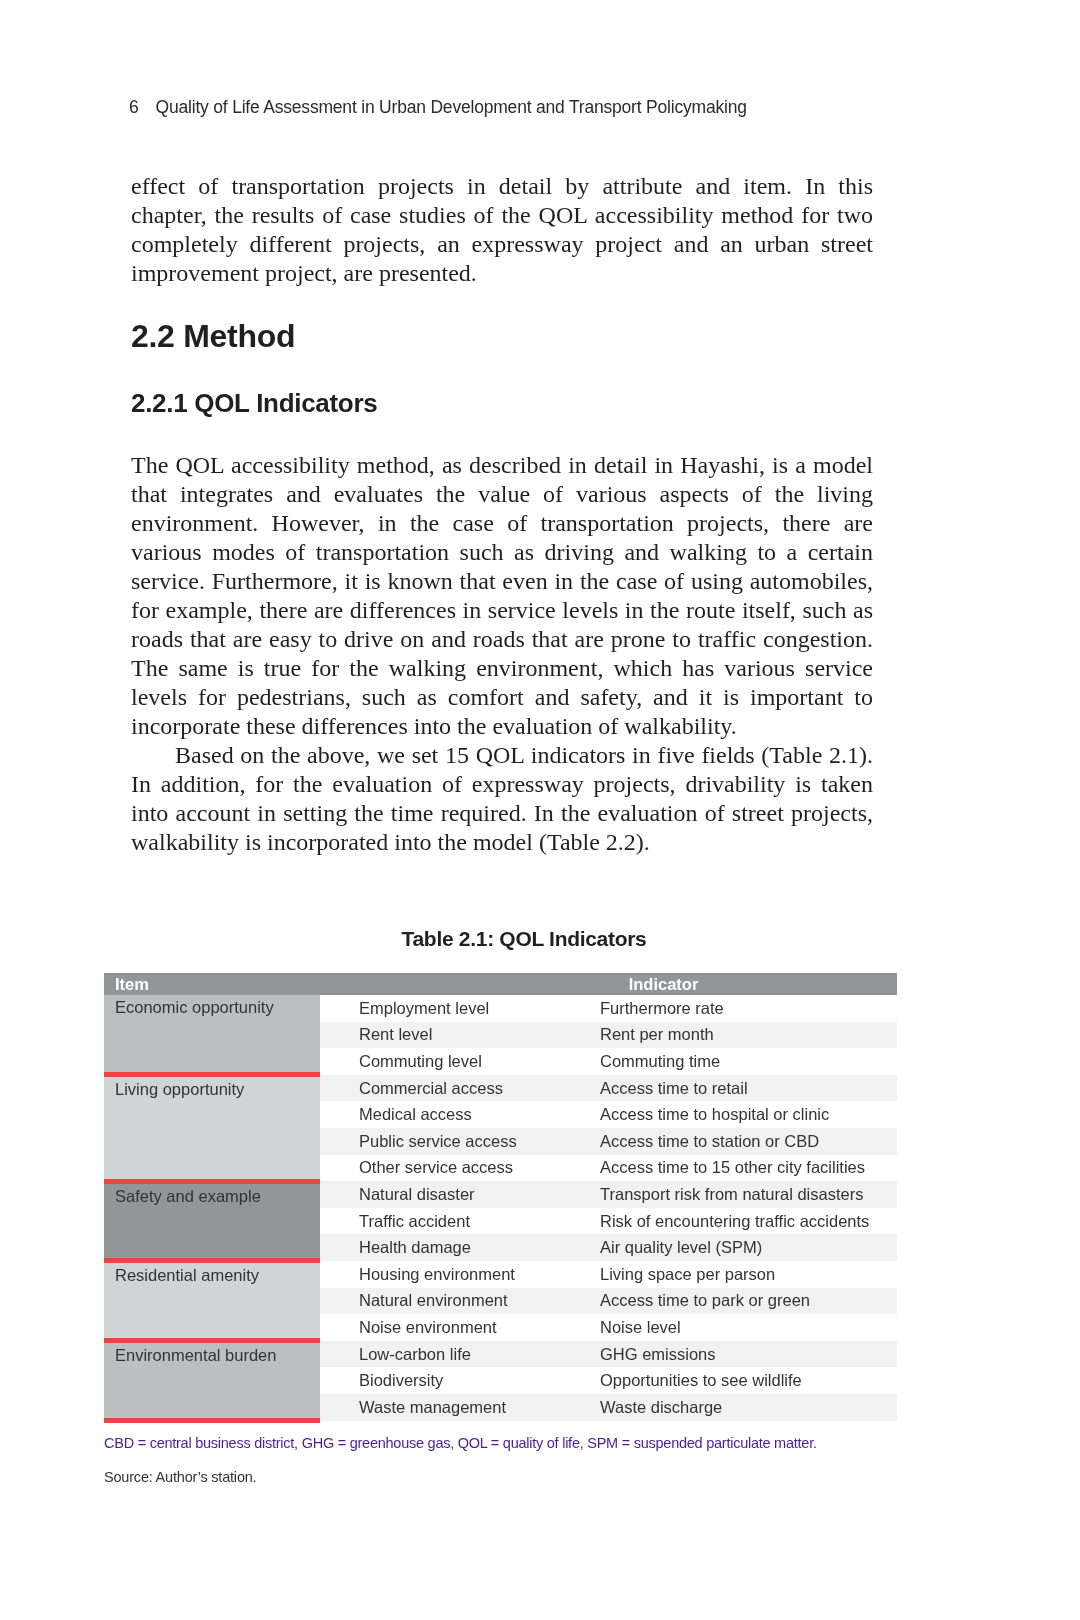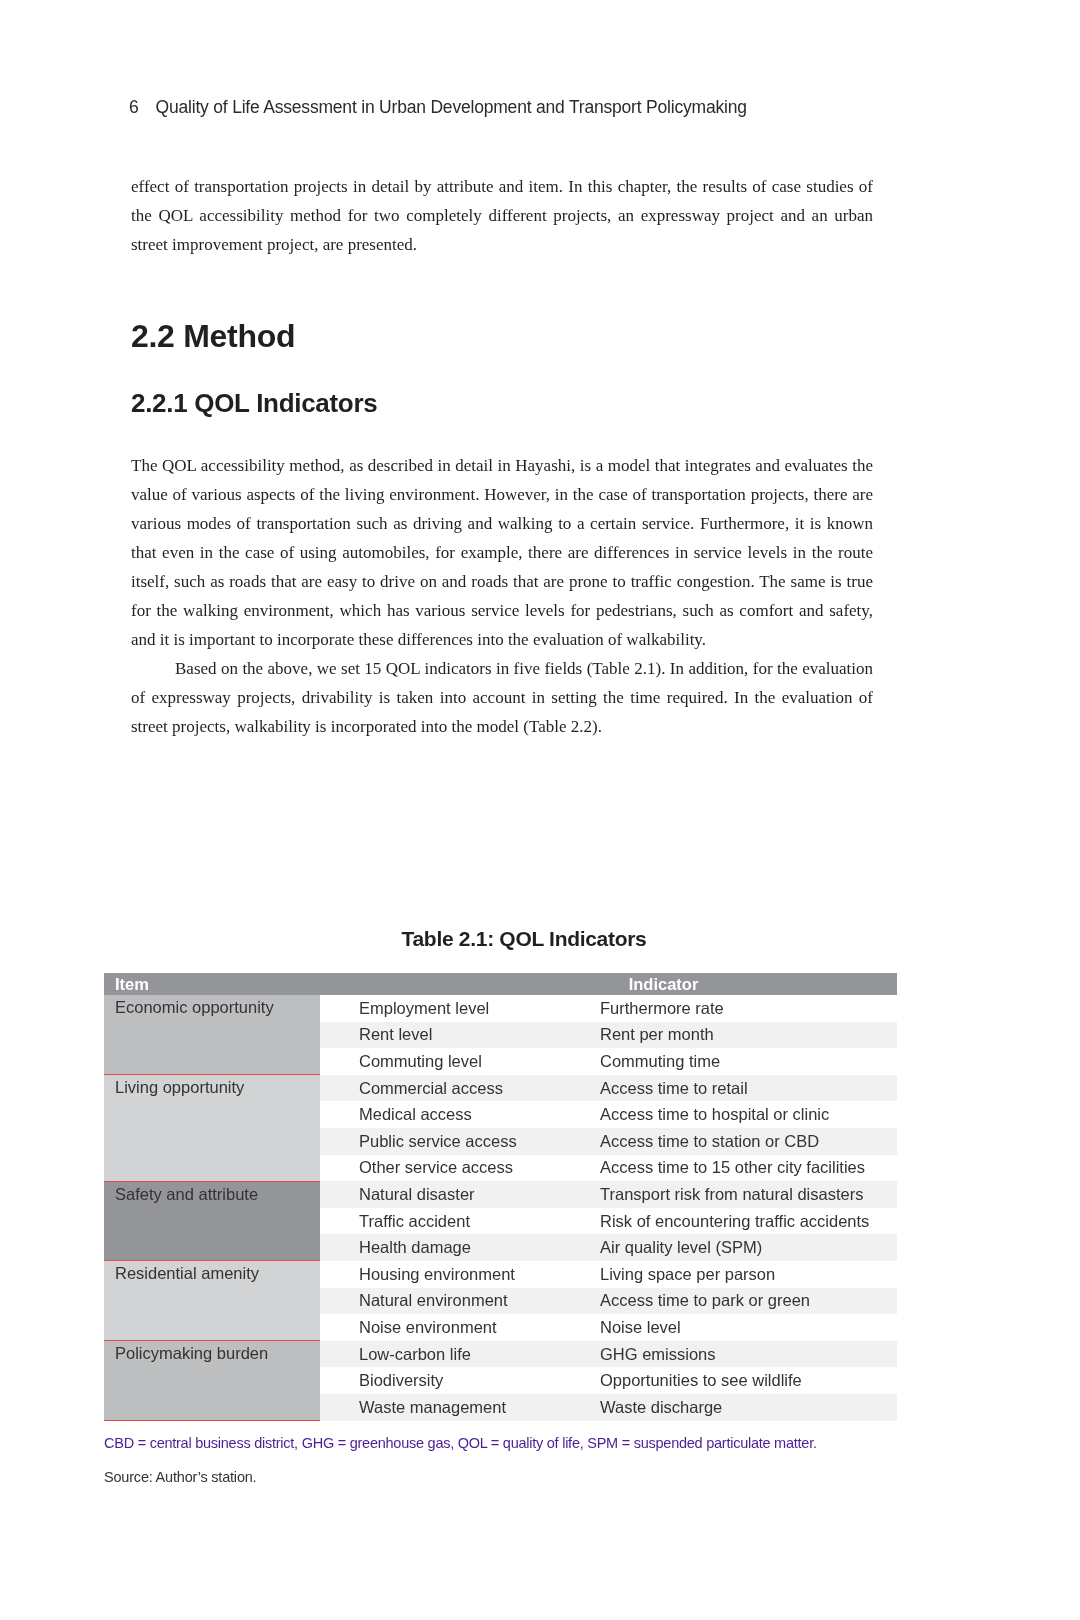--- a/index.html
+++ b/index.html
@@ -5,21 +5,21 @@
   html, body { margin: 0; padding: 0; background: #ffffff; }
   body { width: 1080px; height: 1620px; position: relative; overflow: hidden; color: #231f20; }
   .running-head {
     position: absolute; left: 129px; top: 97px;
     font-family: "Liberation Sans", sans-serif; font-size: 17.5px; color: #2b2b2b;
     letter-spacing: -0.2px; white-space: nowrap;
   }
   .running-head .pgnum { margin-right: 17px; }
   .body-text {
     position: absolute; left: 131px; width: 742px;
-    font-family: "Liberation Serif", serif; font-size: 17px; line-height: 29px; color: #231f20;
+    font-family: "Liberation Serif", serif; font-size: 24px; line-height: 29px; color: #231f20;
     text-align: justify;
   }
   .body-text p { margin: 0; text-align: justify; text-align-last: left; }
   .body-text p.indent { text-indent: 44px; }
   #para1 { top: 172px; }
   .h2 {
     position: absolute; left: 131px; top: 318px;
     font-family: "Liberation Sans", sans-serif; font-weight: bold; font-size: 32px; color: #231f20;
     letter-spacing: -0.3px;
   }
@@ -43,21 +43,21 @@
   table.qol col.c1 { width: 216px; }
   table.qol col.c2 { width: 280px; }
   table.qol col.c3 { width: 297px; }
   table.qol th {
     background: #939598; color: #ffffff; font-weight: bold; height: 22px; padding: 0;
     font-size: 16.5px; text-align: left;
   }
   table.qol th.item-h { padding-left: 11px; }
   table.qol th.ind-h { text-align: center; padding-left: 110px; }
   table.qol td { height: 26.6px; padding: 0; vertical-align: middle; white-space: nowrap; }
-  table.qol td.group { vertical-align: top; padding-left: 11px; padding-top: 3px; border-bottom: 1px solid #ef4444; }
+  table.qol td.group { vertical-align: top; padding-left: 11px; padding-top: 3px; border-bottom: 5px solid #ef4444; }
   table.qol td.group.light { background: #d1d3d4; }
   table.qol td.group.mid { background: #bcbec0; }
   table.qol td.group.dark { background: #939598; }
   table.qol td.ind { padding-left: 39px; }
   table.qol td.meas { padding-left: 0; }
   table.qol tr.odd td.ind, table.qol tr.odd td.meas { background: #ffffff; }
   table.qol tr.even td.ind, table.qol tr.even td.meas { background: #f1f1f2; }
   .footnote {
     position: absolute; left: 104px; top: 1435px;
     font-family: "Liberation Sans", sans-serif; font-size: 14.5px; color: #4c1d95; letter-spacing: -0.25px;
@@ -126,21 +126,21 @@
       </tr>
       <tr class="even">
         <td class="ind">Public service access</td>
         <td class="meas">Access time to station or CBD</td>
       </tr>
       <tr class="odd">
         <td class="ind">Other service access</td>
         <td class="meas">Access time to 15 other city facilities</td>
       </tr>
       <tr class="even">
-        <td class="group dark" rowspan="3">Safety and attribute</td>
+        <td class="group dark" rowspan="3">Safety and example</td>
         <td class="ind">Natural disaster</td>
         <td class="meas">Transport risk from natural disasters</td>
       </tr>
       <tr class="odd">
         <td class="ind">Traffic accident</td>
         <td class="meas">Risk of encountering traffic accidents</td>
       </tr>
       <tr class="even">
         <td class="ind">Health damage</td>
         <td class="meas">Air quality level (SPM)</td>
@@ -152,21 +152,21 @@
       </tr>
       <tr class="even">
         <td class="ind">Natural environment</td>
         <td class="meas">Access time to park or green</td>
       </tr>
       <tr class="odd">
         <td class="ind">Noise environment</td>
         <td class="meas">Noise level</td>
       </tr>
       <tr class="even">
-        <td class="group mid" rowspan="3">Policymaking burden</td>
+        <td class="group mid" rowspan="3">Environmental burden</td>
         <td class="ind">Low-carbon life</td>
         <td class="meas">GHG emissions</td>
       </tr>
       <tr class="odd">
         <td class="ind">Biodiversity</td>
         <td class="meas">Opportunities to see wildlife</td>
       </tr>
       <tr class="even">
         <td class="ind">Waste management</td>
         <td class="meas">Waste discharge</td>

